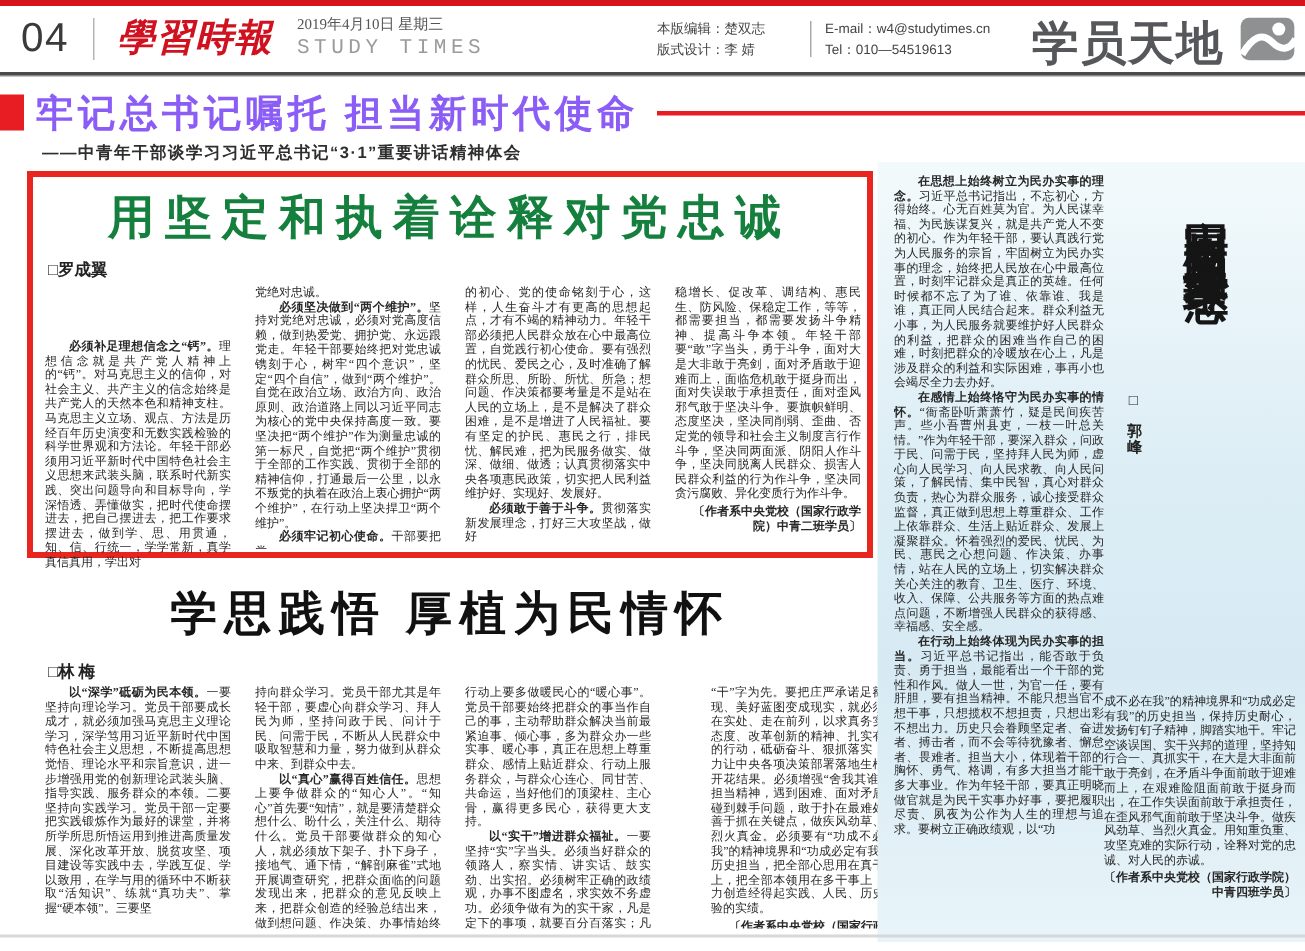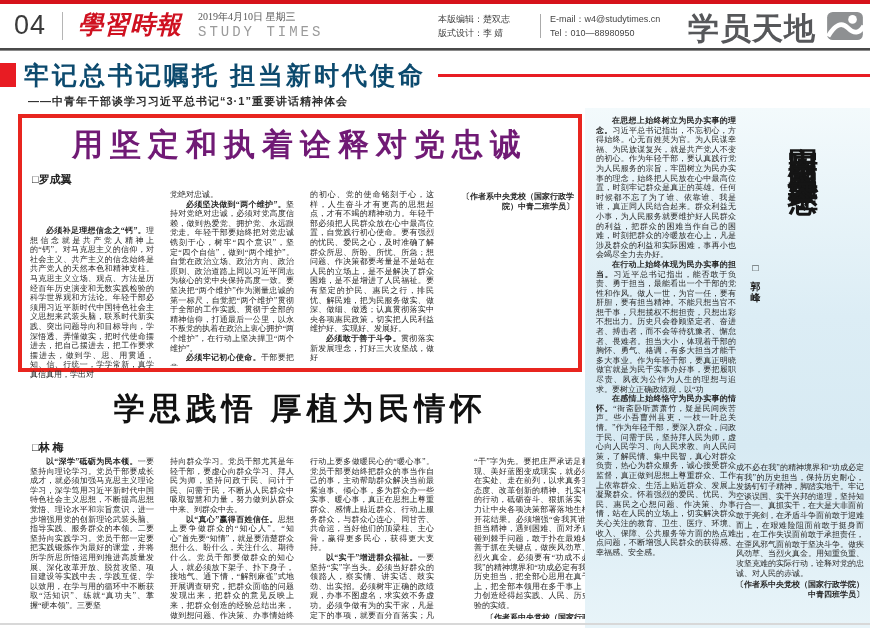--- a/index.html
+++ b/index.html
@@ -24,28 +24,28 @@
   .mail-blk{left:550px;top:13px;font-size:9px;color:#444;line-height:1.5;font-family:"Liberation Sans",sans-serif;}
   .section-title{left:688px;top:8px;font-size:31px;font-weight:bold;color:#56575a;
     font-family:"Liberation Sans",sans-serif;letter-spacing:1px;}
   .logo{left:826px;top:10px;}
   .hdr-rule{left:0;top:48px;width:870px;height:3px;
     border-top:2px solid #4a4a4a;border-bottom:1px solid #8a8a8a;box-sizing:border-box;}
   
   .banner{left:0px;top:60px;width:870px;height:30px;display:flex;align-items:center;}
   .banner-block{width:16px;height:24px;background:#e81c23;margin-right:8px;}
   .banner-text{font-family:"Liberation Sans",sans-serif;font-weight:bold;
-    font-size:25px;color:#0c4a6e;letter-spacing:3px;white-space:nowrap;}
+    font-size:25px;color:#8b5cf6;letter-spacing:3px;white-space:nowrap;}
   .banner-line{flex:1;height:3px;background:#e81c23;margin-left:12px;}
   .subtitle{left:28px;top:94px;font-family:"Liberation Sans",sans-serif;
     font-size:11px;font-weight:bold;color:#2e2e2e;letter-spacing:1px;}
   
   .red-box{left:18px;top:114px;width:564px;height:258px;border:4px solid #e8251f;box-sizing:border-box;}
   .a1-title{left:18px;top:124px;width:564px;text-align:center;
-    font-size:31px;font-weight:bold;color:#701a75;letter-spacing:7px;}
+    font-size:31px;font-weight:bold;color:#15803d;letter-spacing:7px;}
   .byline{font-size:11px;font-weight:bold;color:#222;}
   .a1-byline{left:32px;top:172px;}
   .col{text-align:justify;font-size:8px;line-height:1.2;color:#282828;overflow:hidden;}
   .col p{margin:0;}
   .para{text-indent:2em;}
   .lead{font-weight:bold;}
   .author{display:block;font-weight:bold;margin-top:2px;text-align:right;}
   .a1c1{left:30px;top:190px;width:124px;height:176px;margin-top:36px;}
   .a1c2{left:170px;top:190px;width:124px;height:176px;}
   .a1c3{left:310px;top:190px;width:124px;height:176px;}
@@ -82,21 +82,21 @@
   <div class="date-cn">2019年4月10日 星期三</div>
   <div class="date-en">STUDY TIMES</div>
 </div>
 <div class="abs ed-blk">
   <div>本版编辑：楚双志</div>
   <div>版式设计：李  婧</div>
 </div>
 <div class="abs ed-div"></div>
 <div class="abs mail-blk">
   <div>E-mail：w4@studytimes.cn</div>
-  <div>Tel：010—88980950</div>
+  <div>Tel：010—54519613</div>
 </div>
 <div class="abs section-title">学员天地</div>
 <div class="abs logo">
   <svg width="38" height="32" viewBox="0 0 40 34">
     <rect x="1" y="2" width="38" height="30" rx="6" fill="#8e9092"></rect>
     <circle cx="28" cy="10" r="4.6" fill="#ffffff"></circle>
     <path d="M2 28 Q13 9 23 19 T40 17" stroke="#ffffff" stroke-width="5" fill="none"></path>
   </svg>
 </div>
 <div class="abs hdr-rule"></div>
@@ -117,20 +117,21 @@
 <div class="abs col a1c2">
   <p><span>党绝对忠诚。</span></p>
   <p class="para"><b class="lead">必须坚决做到“两个维护”。</b><span>坚持对党绝对忠诚，必须对党高度信赖，做到热爱党、拥护党、永远跟党走。年轻干部要始终把对党忠诚镌刻于心，树牢“四个意识”，坚定“四个自信”，做到“两个维护”。自觉在政治立场、政治方向、政治原则、政治道路上同以习近平同志为核心的党中央保持高度一致。要坚决把“两个维护”作为测量忠诚的第一标尺，自觉把“两个维护”贯彻于全部的工作实践、贯彻于全部的精神信仰，打通最后一公里，以永不叛党的执着在政治上衷心拥护“两个维护”，在行动上坚决捍卫“两个维护”。</span></p>
   <p class="para"><b class="lead">必须牢记初心使命。</b><span>干部要把党</span></p>
 </div>
 <div class="abs col a1c3">
   <p><span>的初心、党的使命铭刻于心，这样，人生奋斗才有更高的思想起点，才有不竭的精神动力。年轻干部必须把人民群众放在心中最高位置，自觉践行初心使命。要有强烈的忧民、爱民之心，及时准确了解群众所思、所盼、所忧、所急；想问题、作决策都要考量是不是站在人民的立场上，是不是解决了群众困难，是不是增进了人民福祉。要有坚定的护民、惠民之行，排民忧、解民难，把为民服务做实、做深、做细、做透；认真贯彻落实中央各项惠民政策，切实把人民利益维护好、实现好、发展好。</span></p>
   <p class="para"><b class="lead">必须敢于善于斗争。</b><span>贯彻落实新发展理念，打好三大攻坚战，做好</span></p>
 </div>
 <div class="abs col a1c4">
+  <p><span>稳增长、促改革、调结构、惠民生、防风险、保稳定工作，等等，都需要担当，都需要发扬斗争精神、提高斗争本领。年轻干部要“敢”字当头，勇于斗争，面对大是大非敢于亮剑，面对矛盾敢于迎难而上，面临危机敢于挺身而出，面对失误敢于承担责任，面对歪风邪气敢于坚决斗争。要旗帜鲜明、态度坚决，坚决同削弱、歪曲、否定党的领导和社会主义制度言行作斗争，坚决同两面派、阴阳人作斗争，坚决同脱离人民群众、损害人民群众利益的行为作斗争，坚决同贪污腐败、异化变质行为作斗争。</span></p>
   <span class="author">〔作者系中央党校（国家行政学院）中青二班学员〕</span>
 </div>
 
 <div class="abs a2-title">学思践悟  厚植为民情怀</div>
 <div class="abs byline a2-byline">□林  梅</div>
 <div class="abs col a2c1">
   <p class="para"><b class="lead">以“深学”砥砺为民本领。</b><span>一要坚持向理论学习。党员干部要成长成才，就必须加强马克思主义理论学习，深学笃用习近平新时代中国特色社会主义思想，不断提高思想觉悟、理论水平和宗旨意识，进一步增强用党的创新理论武装头脑、指导实践、服务群众的本领。二要坚持向实践学习。党员干部一定要把实践锻炼作为最好的课堂，并将所学所思所悟运用到推进高质量发展、深化改革开放、脱贫攻坚、项目建设等实践中去，学践互促、学以致用，在学与用的循环中不断获取“活知识”、练就“真功夫”、掌握“硬本领”。三要坚</span></p>
 </div>
 <div class="abs col a2c2">
   <p><span>持向群众学习。党员干部尤其是年轻干部，要虚心向群众学习、拜人民为师，坚持问政于民、问计于民、问需于民，不断从人民群众中吸取智慧和力量，努力做到从群众中来、到群众中去。</span></p>
@@ -141,22 +142,22 @@
   <p class="para"><b class="lead">以“实干”增进群众福祉。</b><span>一要坚持“实”字当头。必须当好群众的领路人，察实情、讲实话、鼓实劲、出实招。必须树牢正确的政绩观，办事不图虚名，求实效不务虚功。必须争做有为的实干家，凡是定下的事项，就要百分百落实；凡是承诺的事情，就要实打实兑现。二要做到</span></p>
 </div>
 <div class="abs col a2c4">
   <p><span>“干”字为先。要把庄严承诺足额兑现、美好蓝图变成现实，就必须干在实处、走在前列，以求真务实的态度、改革创新的精神、扎实有效的行动，砥砺奋斗、狠抓落实，努力让中央各项决策部署落地生根、开花结果。必须增强“舍我其谁”的担当精神，遇到困难、面对矛盾、碰到棘手问题，敢于扑在最难处、善于抓在关键点，做疾风劲草、当烈火真金。必须要有“功成不必在我”的精神境界和“功成必定有我”的历史担当，把全部心思用在真干事上，把全部本领用在多干事上，努力创造经得起实践、人民、历史检验的实绩。</span></p>
   <span class="author">〔作者系中央党校（国家行政学院）中青四班学员〕</span>
 </div>
 
 <div class="abs panel"></div>
 <div class="abs col a3c1">
   <p class="para"><b class="lead">在思想上始终树立为民办实事的理念。</b><span>习近平总书记指出，不忘初心，方得始终。心无百姓莫为官。为人民谋幸福、为民族谋复兴，就是共产党人不变的初心。作为年轻干部，要认真践行党为人民服务的宗旨，牢固树立为民办实事的理念，始终把人民放在心中最高位置，时刻牢记群众是真正的英雄。任何时候都不忘了为了谁、依靠谁、我是谁，真正同人民结合起来。群众利益无小事，为人民服务就要维护好人民群众的利益，把群众的困难当作自己的困难，时刻把群众的冷暖放在心上，凡是涉及群众的利益和实际困难，事再小也会竭尽全力去办好。</span></p>
+  <p class="para"><b class="lead">在感情上始终恪守为民办实事的情怀。</b><span>“衙斋卧听萧萧竹，疑是民间疾苦声。些小吾曹州县吏，一枝一叶总关情。”作为年轻干部，要深入群众，问政于民、问需于民，坚持拜人民为师，虚心向人民学习、向人民求教、向人民问策，了解民情、集中民智，真心对群众负责，热心为群众服务，诚心接受群众监督，真正做到思想上尊重群众、工作上依靠群众、生活上贴近群众、发展上凝聚群众。怀着强烈的爱民、忧民、为民、惠民之心想问题、作决策、办事情，站在人民的立场上，切实解决群众关心关注的教育、卫生、医疗、环境、收入、保障、公共服务等方面的热点难点问题，不断增强人民群众的获得感、幸福感、安全感。</span></p>
   <p class="para"><b class="lead">在行动上始终体现为民办实事的担当。</b><span>习近平总书记指出，能否敢于负责、勇于担当，最能看出一个干部的党性和作风。做人一世，为官一任，要有肝胆，要有担当精神。不能只想当官不想干事，只想揽权不想担责，只想出彩不想出力。历史只会眷顾坚定者、奋进者、搏击者，而不会等待犹豫者、懈怠者、畏难者。担当大小，体现着干部的胸怀、勇气、格调，有多大担当才能干多大事业。作为年轻干部，要真正明晓做官就是为民干实事办好事，要把履职尽责、夙夜为公作为人生的理想与追求。要树立正确政绩观，以“功</span></p>
-  <p class="para"><b class="lead">在感情上始终恪守为民办实事的情怀。</b><span>“衙斋卧听萧萧竹，疑是民间疾苦声。些小吾曹州县吏，一枝一叶总关情。”作为年轻干部，要深入群众，问政于民、问需于民，坚持拜人民为师，虚心向人民学习、向人民求教、向人民问策，了解民情、集中民智，真心对群众负责，热心为群众服务，诚心接受群众监督，真正做到思想上尊重群众、工作上依靠群众、生活上贴近群众、发展上凝聚群众。怀着强烈的爱民、忧民、为民、惠民之心想问题、作决策、办事情，站在人民的立场上，切实解决群众关心关注的教育、卫生、医疗、环境、收入、保障、公共服务等方面的热点难点问题，不断增强人民群众的获得感、幸福感、安全感。</span></p>
 </div>
 <div class="abs a3-byline">□郭  峰</div>
 <div class="abs a3-title">牢固树立为民办实事理念</div>
 <div class="abs col a3c2">
   <p><span>成不必在我”的精神境界和“功成必定有我”的历史担当，保持历史耐心，发扬钉钉子精神，脚踏实地干。牢记空谈误国、实干兴邦的道理，坚持知行合一、真抓实干，在大是大非面前敢于亮剑，在矛盾斗争面前敢于迎难而上，在艰难险阻面前敢于挺身而出，在工作失误面前敢于承担责任，在歪风邪气面前敢于坚决斗争。做疾风劲草、当烈火真金。用知重负重、攻坚克难的实际行动，诠释对党的忠诚、对人民的赤诚。</span></p>
   <span class="author">〔作者系中央党校（国家行政学院）中青四班学员〕</span>
 </div>
 
 <div class="abs bottom-rule"></div>
 

